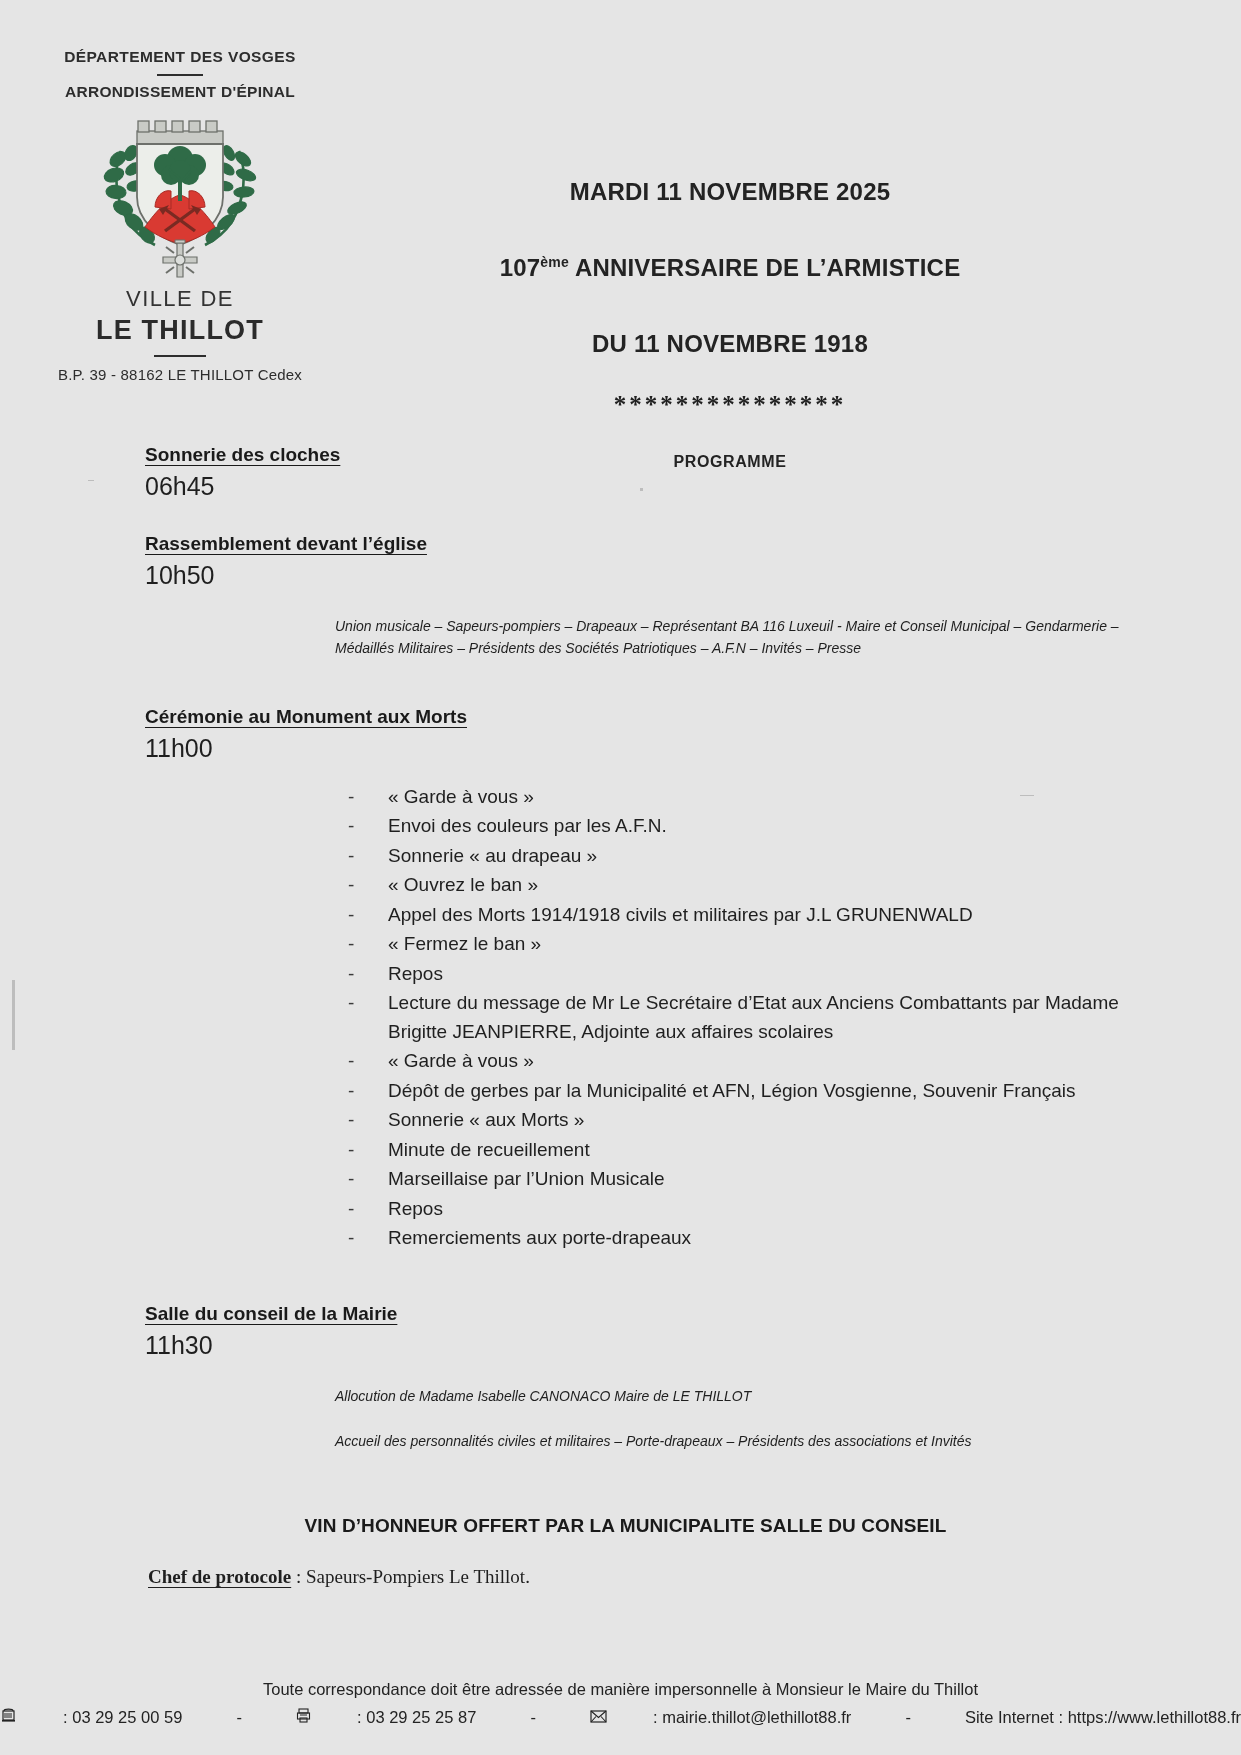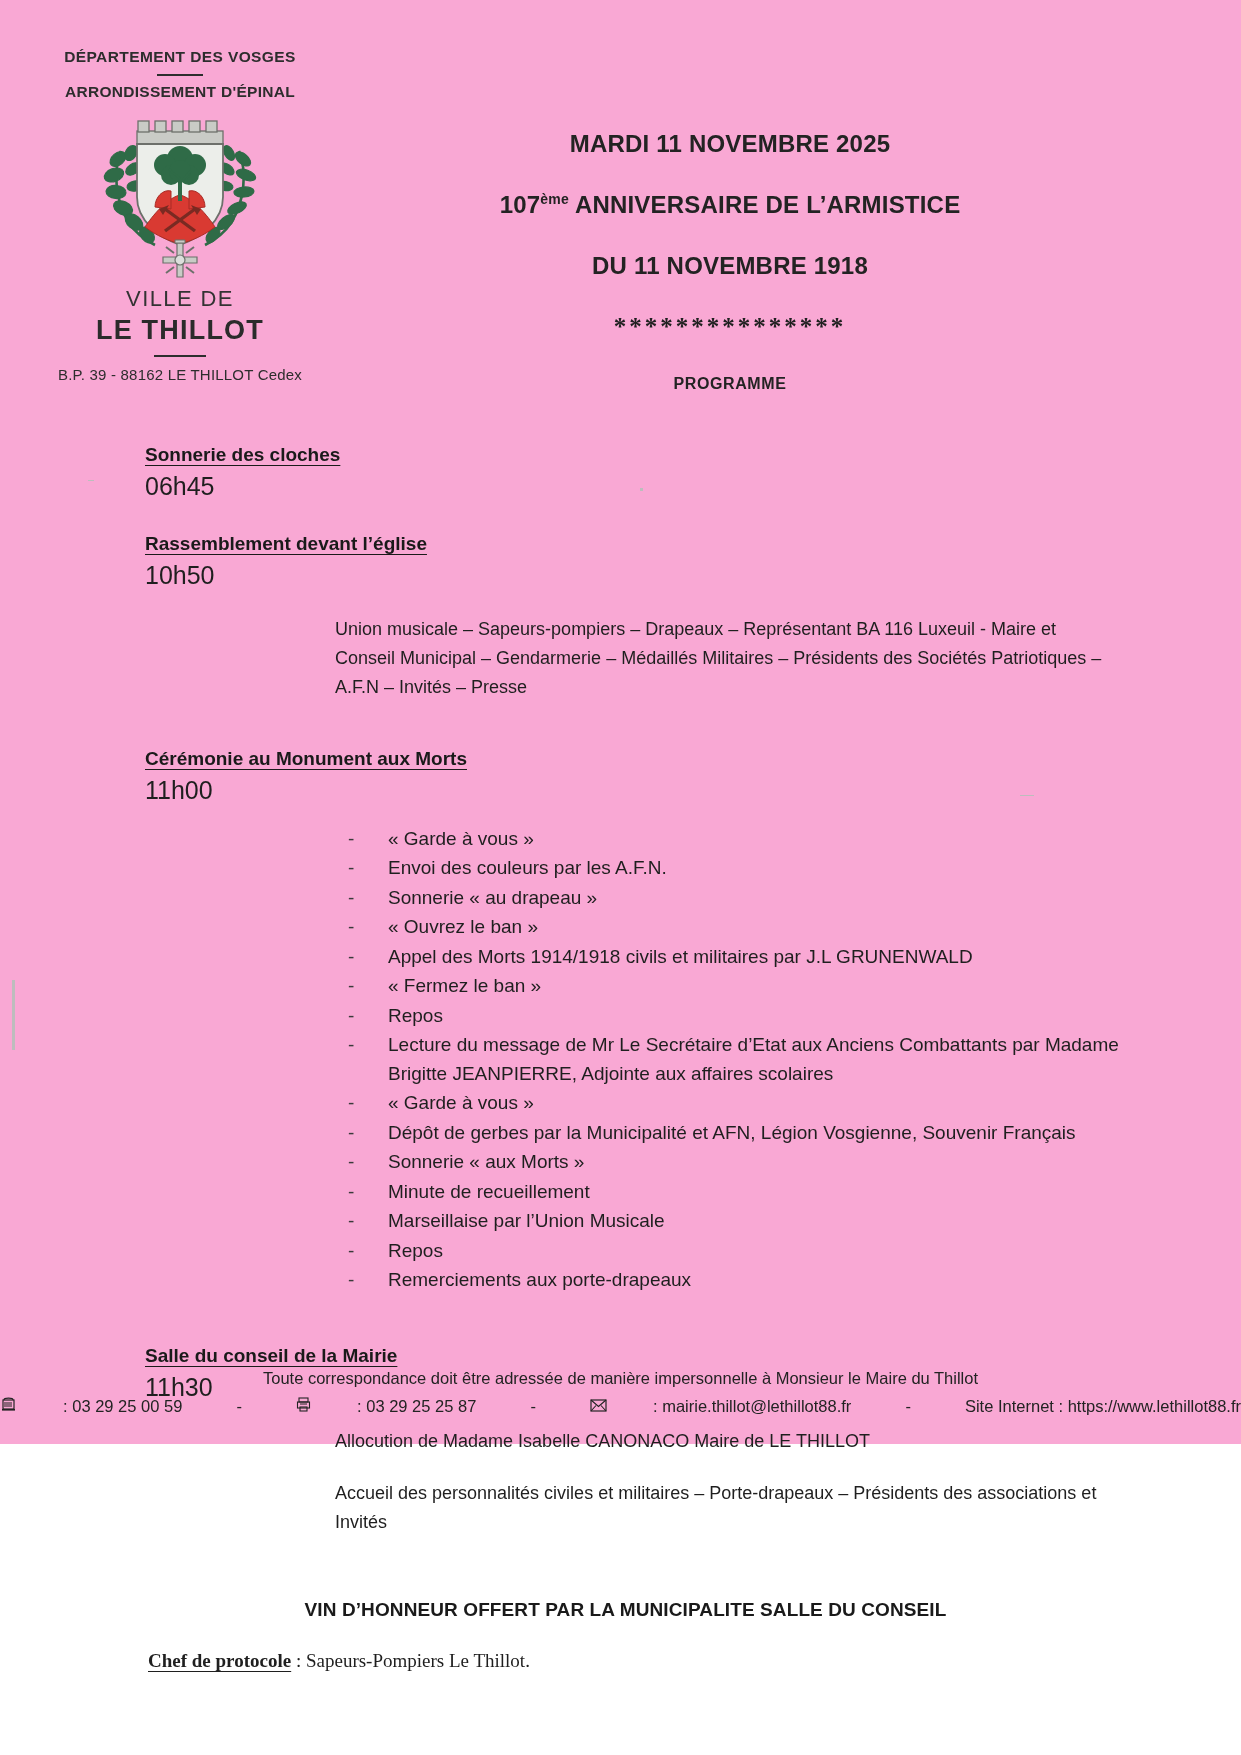--- a/index.html
+++ b/index.html
@@ -12,22 +12,22 @@
     height: 1755px;
     font-family: "Liberation Sans", sans-serif;
     color: #1d1d1d;
     position: relative;
     overflow: hidden;
   }
 
   .page {
     position: relative;
     width: 1241px;
-    height: 1444px;
-    background: #f9a8d4;
+    height: 1755px;
+    background: #e5e5e5;
   }
 
   
   .header {
     position: absolute;
     top: 0;
     left: 0;
     width: 1241px;
     height: 420px;
   }
@@ -102,20 +102,21 @@
     width: 800px;
     text-align: center;
   }
   .title-line {
     font-family: "Liberation Sans", sans-serif;
     font-weight: bold;
     font-size: 24px;
     letter-spacing: 0.2px;
     color: #232323;
     margin-bottom: 33px;
+    margin-top: 48px;
   }
   .title-line sup {
     font-size: 14px;
     vertical-align: super;
     font-weight: bold;
   }
   .stars {
     font-family: "Liberation Serif", serif;
     font-weight: bold;
     font-size: 25px;
@@ -163,23 +164,24 @@
     color: #1a1a1a;
     text-decoration: underline;
     text-underline-offset: 4px;
     line-height: 1.35;
   }
 
   .para {
     margin-left: 335px;
     margin-right: 120px;
     font-family: "Liberation Sans", sans-serif;
-    font-size: 18px;
+    font-size: 14px;
     line-height: 1.62;
     color: #1f1f1f;
+    font-style: italic;
   }
 
   .bullets {
     list-style: none;
     margin: 0;
     padding: 0;
     margin-left: 340px;
     margin-right: 115px;
   }
   .bullets li {

